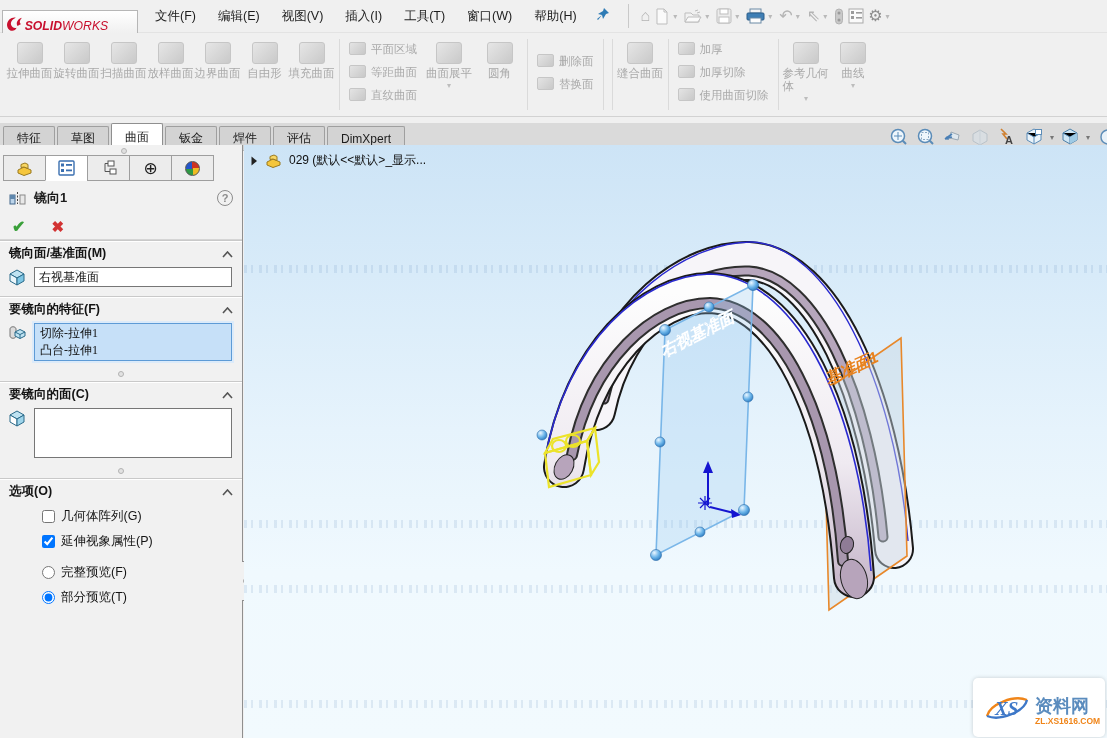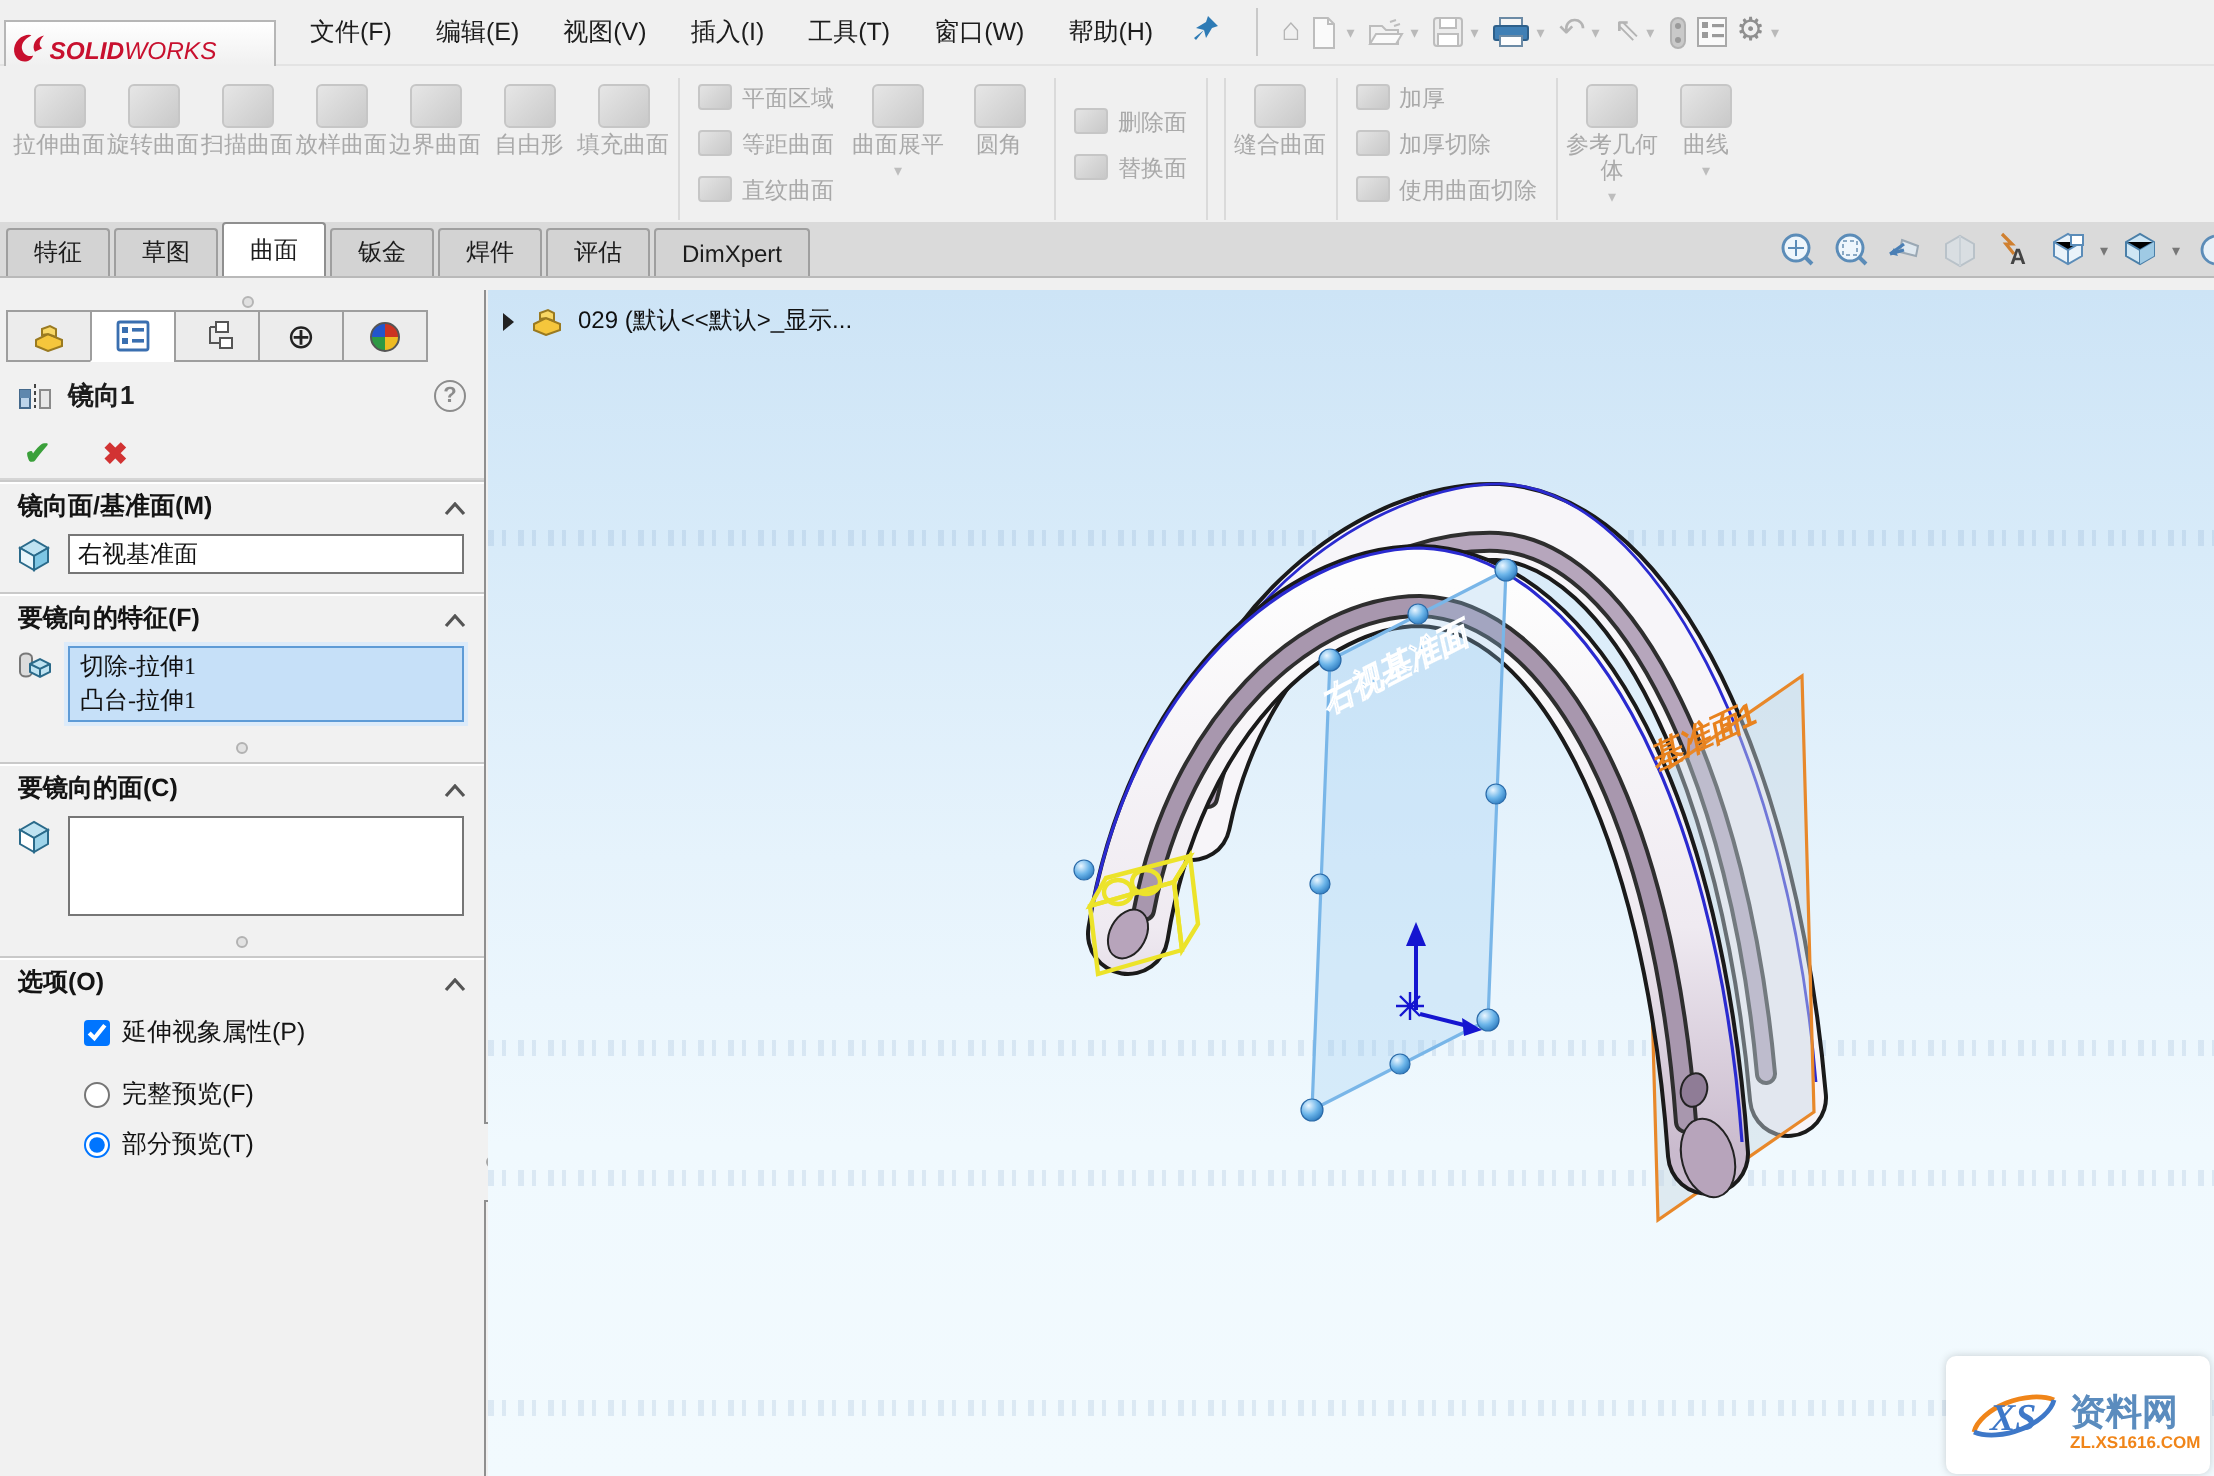--- a/index.html
+++ b/index.html
@@ -17,32 +17,32 @@
   .qdivider { width:1px; height:24px; background:#c9c9c9; margin:0 10px; }
   .qbtn { display:flex; align-items:center; margin:0 2px; color:#b4b4b4; }
   .qbtn .g { font-size:16px; line-height:16px; }
   .qcaret { font-size:8px; color:#b9b9b9; margin:0 3px; }
 
   
   .ribbon { position:absolute; top:33px; left:0; right:0; height:84px; background:#f0f0f0;
     border-bottom:1px solid #d2d2d2; display:flex; align-items:stretch; padding:2px 0 2px 6px; }
   .rdiv { width:1px; background:#dadada; margin:4px 4px; }
   .bigbtn { width:47px; display:flex; flex-direction:column; align-items:center;
-    padding-top:7px; color:#a9a9a9; font-size:11.5px; line-height:1.12; text-align:center; }
+    padding-top:7px; color:#a9a9a9; font-size:11.5px; line-height:1.12; }
   .bigbtn.w { width:54px; }
   .bicon { width:26px; height:22px; background:linear-gradient(135deg,#e6e6e6,#c9c9c9);
     border:1px solid #c6c6c6; border-radius:3px; margin-bottom:3px; flex:none; }
   .bcaret { font-size:8px; color:#bdbdbd; margin-top:2px; }
   .stackcol { display:flex; flex-direction:column; justify-content:center; gap:4px; padding:0 5px; }
   .smallbtn { display:flex; gap:5px; color:#a9a9a9; font-size:11.5px; height:19px; }
   .sicon { width:17px; height:13px; background:linear-gradient(135deg,#e4e4e4,#c8c8c8);
     border:1px solid #c6c6c6; border-radius:2px; flex:none; }
 
   
-  .tabstrip { position:absolute; top:111px; left:0; right:0; height:28px; background:#dadada;
+  .tabstrip { position:absolute; top:123px; left:0; right:0; height:28px; background:#dadada;
     border-bottom:1px solid #b9b9b9; display:flex; align-items:flex-end; padding-left:3px; }
   .ctab { height:24px; padding:0 13px; display:flex; align-items:center; font-size:12px; color:#1c1c1c;
     background:#d3d3d3; border:1px solid #9f9f9f; border-bottom:none; margin-right:2px; border-radius:2px 2px 0 0; }
   .ctab.active { background:#ffffff; height:27px; border-color:#8f8f8f; }
   .hud { position:absolute; right:0; top:3px; display:flex; align-items:center; gap:5px; padding-right:0; }
   .hudcaret { font-size:8px; color:#777; }
 
   
   .panel { position:absolute; top:145px; left:0; width:243px; bottom:0; background:#f1f1f1;
     border-right:1px solid #8f8f8f; }
@@ -451,20 +451,24 @@
   </div>
 
   <div class="sec">
     <div class="sec-h">
       <span>选项(O)</span>
       <span class="chev"><svg width="11" height="7" viewBox="0 0 11 7">
             <path d="M1 6 L5.5 1 L10 6" fill="none" stroke="#555" stroke-width="1.6"></path>
           </svg></span>
     </div>
     <label class="optrow">
+      <input type="checkbox" style="">
+      <span>几何体阵列(G)</span>
+    </label>
+    <label class="optrow">
       <input type="checkbox" checked="" style="">
       <span>延伸视象属性(P)</span>
     </label>
     <label class="optrow radios1">
       <input type="radio" name="preview" style="">
       <span>完整预览(F)</span>
     </label>
     <label class="optrow">
       <input type="radio" name="preview" checked="" style="">
       <span>部分预览(T)</span>

